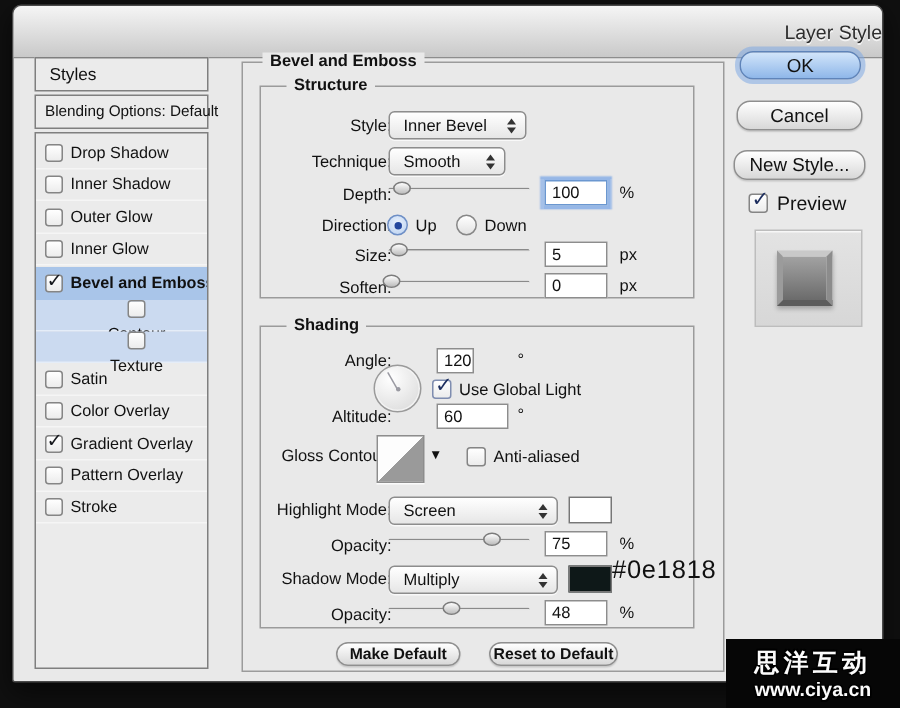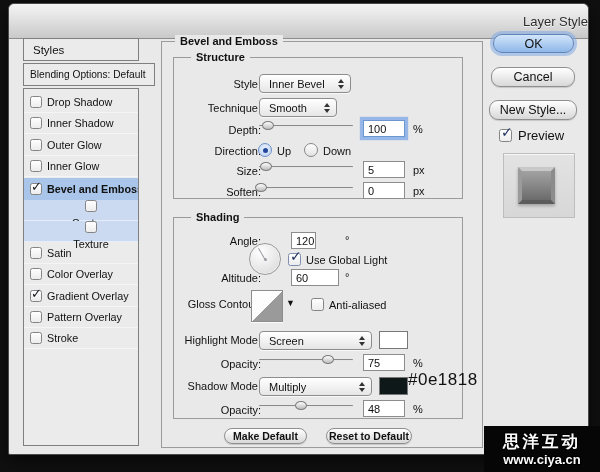--- a/index.html
+++ b/index.html
@@ -13,21 +13,21 @@
     box-shadow:0 6px 18px rgba(0,0,0,.6); }
   .titlebar { position:absolute; left:0; top:0; right:0; height:35px;
     background:linear-gradient(#f5f5f5,#c9c9c9); border-bottom:1px solid #8d8d8d;
     border-radius:6px 6px 0 0; display:flex; align-items:center; justify-content:flex-end; }
   .titlebar span { font-size:13px; color:#2e2e2e; text-shadow:0 1px 0 rgba(255,255,255,.7); }
 
   
   .sbox { position:absolute; background:#ebebeb; border:1px solid #7f7f7f; }
   .shead { left:14px; top:34px; width:116px; height:23px; font-size:11.5px; color:#111;
     display:flex; align-items:center; padding-left:9px; }
-  .sblend { left:14px; top:59px; width:132px; height:23px; font-size:10.2px; color:#111;
+  .sblend { left:14px; top:59px; width:116px; height:23px; font-size:10.2px; color:#111;
     display:flex; align-items:center; padding-left:6px; white-space:nowrap; }
   .slist { left:14px; top:84px; width:116px; height:358px; overflow:hidden; }
   .srow { position:absolute; left:0; width:114px; height:21px; display:flex; align-items:center;
     padding-left:6px; gap:5px; border-bottom:1px solid rgba(255,255,255,.5); }
   .srow.indent { padding-left:20px;flex-direction:column; }
   .srow.tint { background:#cbdaf0; }
   .srow.sel { background:#a9c5e9; border-bottom:none; height:22px; }
   .srow.sel .slabel { font-weight:bold; }
   .slabel { font-size:10.8px; color:#111; white-space:nowrap; }
   .cb { position:relative; width:12px; height:12px; flex:0 0 12px;

